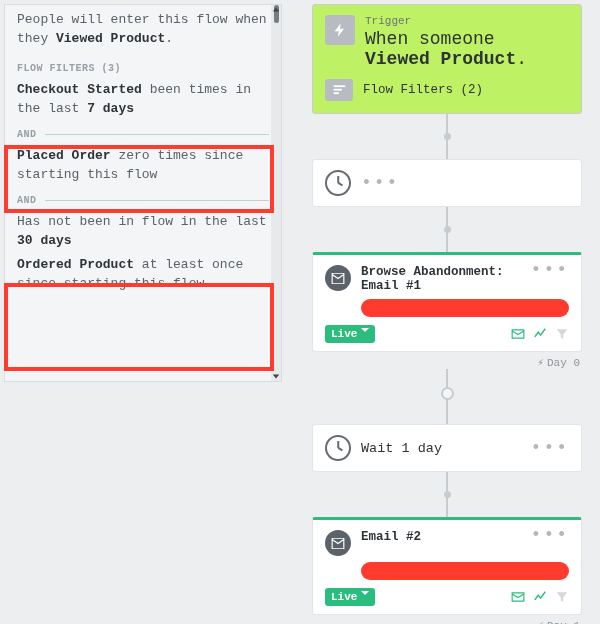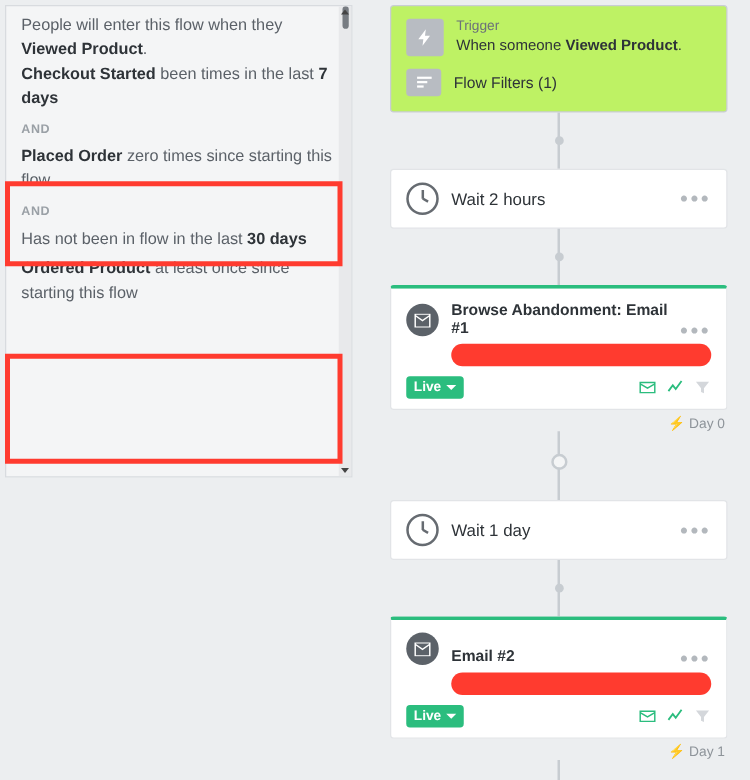--- a/index.html
+++ b/index.html
@@ -10,38 +10,38 @@
     --text:#5b6168;
     --text-dark:#2e3338;
     --muted:#9aa0a6;
     --hl:#ff3b2f;
     --green:#2bbd7e;
     --line:#c7ccd1;
     --icon-bg:#b8bcc2;
     --icon-bg2:#5c6269;
   }
   html,body{margin:0;padding:0;background:var(--bg);font-family:Arial,Helvetica,sans-serif;font-size:13px;color:var(--text);}
-  .app{width:600px;height:624px;position:relative;display:flex;box-sizing:border-box;}
+  .app{width:600px;height:624px;position:relative;display:flex;box-sizing:border-box;font-family:Liberation Mono, monospace;}
 
   
   .sidebar{width:278px;height:378px;background:var(--panel);border:1px solid var(--panel-border);box-sizing:border-box;position:relative;margin:4px 0 0 4px;overflow:hidden;}
   .sidebar-inner{padding:0 12px 12px 12px;position:relative;height:100%;box-sizing:border-box;overflow-y:auto;}
   .sb-scroll{position:absolute;right:0;top:0;width:10px;height:100%;background:#e8e9eb;}
   .sb-scroll:before{content:"";position:absolute;right:2px;top:0;width:5px;height:18px;background:#777c82;border-radius:3px;}
   
   .sarrow{position:absolute;right:0;width:10px;height:10px;display:flex;align-items:center;justify-content:center;}
   .sarrow.up{top:0}
   .sarrow.down{bottom:0}
   .sarrow svg{width:8px;height:8px;fill:#444}
 
   .entry{padding-top:6px;line-height:1.45;}
   .entry b, .filter b{color:var(--text-dark);font-weight:700;}
   .sect-label{font-size:10px;letter-spacing:.5px;color:var(--muted);margin:14px 0 6px 0;font-weight:600;}
   .filter{line-height:1.5;margin-bottom:4px;}
-  .logic-row{display:flex;align-items:flex-start;margin:10px 0 6px 0;flex-direction:column;}
+  .logic-row{display:flex;align-items:center;margin:10px 0 6px 0;}
   .logic-row .tag{font-size:10px;letter-spacing:.5px;color:var(--muted);font-weight:600;margin-right:8px;}
   .logic-row .line{flex:1;height:1px;background:var(--line);}
   .hl-box{position:absolute;border:4px solid var(--hl);pointer-events:none;box-sizing:border-box;}
   .hl1{left:4px;width:270px;top:145px;height:68px;}
   .hl2{left:4px;width:270px;top:283px;height:88px;}
 
   
   .canvas{flex:1;position:relative;padding:4px 10px 0 0;}
   .col{position:relative;margin-left:30px;width:270px;}
   .conn{width:2px;background:var(--line);margin:0 auto;}
@@ -51,58 +51,59 @@
   .branch-dot{width:9px;height:9px;border-radius:50%;border:2px solid var(--line);background:var(--panel);margin:-2px auto;}
 
   .card{background:#fff;border:1px solid var(--card-border);border-radius:3px;box-sizing:border-box;}
   .trigger{background:#bef264;border:1px solid #c9cdd3;border-radius:3px;padding:10px 12px 12px 12px;}
   .trigger-row{display:flex;align-items:flex-start;}
   .ticon{width:30px;height:30px;border-radius:3px;background:var(--icon-bg);display:flex;align-items:center;justify-content:center;flex:0 0 30px;margin-right:10px}
   .ticon svg{width:16px;height:16px;fill:#fff}
   .ticon2{width:28px;height:22px;border-radius:3px;background:var(--icon-bg);display:flex;align-items:center;justify-content:center;flex:0 0 28px;margin-right:10px}
   .ticon2 svg{width:15px;height:14px;fill:#fff}
   .trigger .lbl{font-size:11px;color:#6c7279;margin-bottom:2px;}
-  .trigger .txt{color:var(--text-dark);font-size:12px;}
+  .trigger .txt{color:var(--text-dark);font-size:18px;}
   .trigger .txt b{font-weight:700;}
   .ff-row{display:flex;align-items:center;margin-top:10px;}
   .ff-row .fftxt{font-size:12.5px;color:var(--text-dark);}
 
   .wait{display:flex;align-items:center;padding:10px 12px;}
   .wicon{width:22px;height:22px;border:2px solid #666b71;border-radius:50%;margin-right:10px;position:relative;flex:0 0 22px;}
   .wicon:before{content:"";position:absolute;left:50%;top:50%;width:1.5px;height:7px;background:#666b71;transform-origin:bottom;transform:translate(-50%,-100%)}
   .wicon:after{content:"";position:absolute;left:50%;top:50%;width:1.5px;height:5px;background:#666b71;transform-origin:top;transform:translate(-50%,0) rotate(-60deg)}
   .wait .txt{flex:1;color:var(--text-dark);font-size:13.5px;}
   .dots{color:#b3b8bd;font-size:18px;letter-spacing:2px;line-height:10px;cursor:pointer;}
 
   .email{padding:10px 12px 8px 12px;position:relative;border-top:3px solid var(--green);}
-  .email-head{display:flex;align-items:flex-end;}
+  .email-head{display:flex;align-items:flex-start;}
   .mail-ic{width:26px;height:26px;border-radius:50%;background:var(--icon-bg2);display:flex;align-items:center;justify-content:center;flex:0 0 26px;margin-right:10px;}
   .mail-ic svg{width:14px;height:11px;fill:#fff}
   .email-title{font-weight:700;color:var(--text-dark);font-size:12.5px;flex:1;}
   .blob{height:18px;background:var(--hl);border-radius:10px;margin:6px 0 8px 36px;}
   .email-foot{display:flex;align-items:center;}
-  .live{background:var(--green);color:#fff;font-size:11px;font-weight:700;padding:3px 6px;border-radius:3px;display:inline-flex;align-items:center;}
+  .live{background:var(--green);color:#fff;font-size:11px;font-weight:700;padding:3px 6px;border-radius:3px;display:inline-flex;}
   .live:after{content:"";margin-left:4px;border-left:4px solid transparent;border-right:4px solid transparent;border-top:4px solid #fff;}
   .foot-icons{margin-left:auto;display:flex;align-items:center;gap:8px}
   .fi{width:14px;height:14px;}
   .fi svg{width:14px;height:14px}
   .daylbl{text-align:right;color:#8e949a;font-size:11px;margin:4px 2px 0 0}
   .daylbl .bolt{margin-right:3px}
 
 </style>
 </head>
 <body>
 
 <div class="app">
 
   <div class="sidebar">
     <div class="sidebar-inner">
       <div class="entry">
         <span>People will enter this flow when they </span><b>Viewed Product</b><span>.</span>
       </div>
+      <div class="sect-label">FLOW FILTERS (3)</div>
       <div class="filter">
         <b>Checkout Started</b><span> been times in the last </span><b>7 days</b>
       </div>
       <div class="logic-row">
           <span class="tag">AND</span>
           <span class="line"></span>
         </div>
       <div class="filter">
         <b>Placed Order</b><span> zero times since starting this flow</span>
       </div>
@@ -149,31 +150,30 @@
           </div>
         </div>
         <div class="ff-row">
           <div class="ticon2">
             <svg viewBox="0 0 24 24">
                 <rect x="2" y="4" width="20" height="3"></rect>
                 <rect x="2" y="10" width="14" height="3"></rect>
                 <rect x="2" y="16" width="9" height="3"></rect>
               </svg>
           </div>
-          <span class="fftxt">Flow Filters (1)</span>
+          <span class="fftxt">Flow Filters (2)</span>
         </div>
       </div>
 
       <div class="conn short"></div>
         <div class="dot"></div>
         <div class="conn short"></div>
 
       <div class="card wait">
         <div class="wicon"></div>
-        <div class="txt">Wait 2 hours</div>
         <div class="dots">•••</div>
       </div>
 
       <div class="conn short"></div>
         <div class="dot"></div>
         <div class="conn short"></div>
 
       <div class="card email">
         <div class="email-head">
           <div class="mail-ic">

